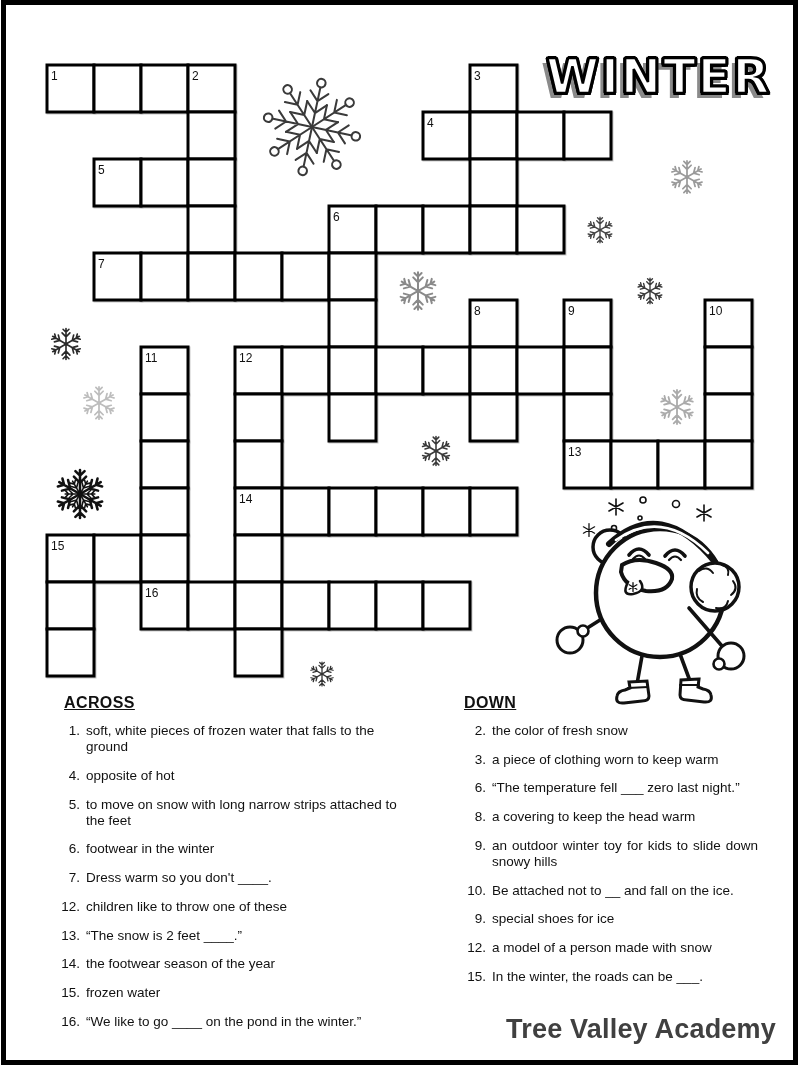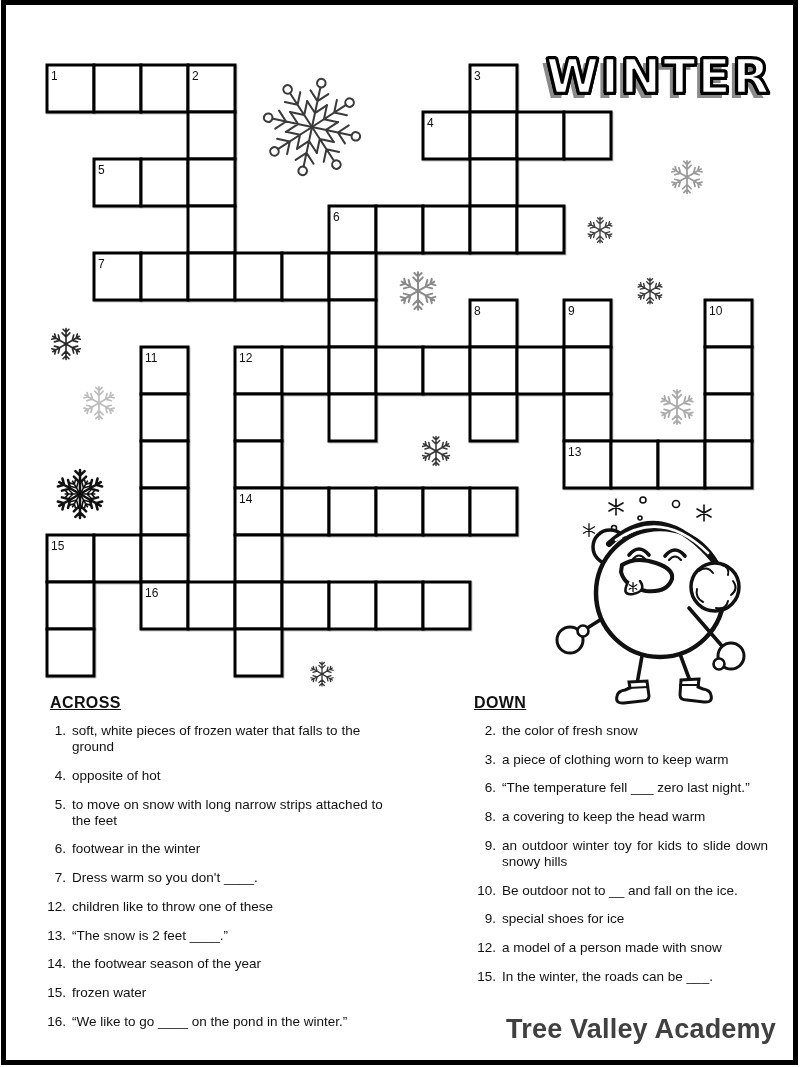--- a/index.html
+++ b/index.html
@@ -9,22 +9,22 @@
   #scene{position:absolute;left:0;top:0;width:800px;height:1067px;}
   #cells-group{filter:drop-shadow(1.5px 1.5px 0 #c9c9c9);}
   .title{position:absolute;left:546px;top:48px;width:218px;text-align:center;
          font-family:"DejaVu Sans",sans-serif;font-size:48px;font-weight:800;letter-spacing:2px;
          color:#fff;-webkit-text-stroke:2.5px #000;
          text-shadow:2px 0 0 #000,-2px 0 0 #000,0 2px 0 #000,0 -2px 0 #000,
                      1.5px 1.5px 0 #000,-1.5px 1.5px 0 #000,1.5px -1.5px 0 #000,-1.5px -1.5px 0 #000,
                      -5px 5px 0 #8a8a8a;}
   .snowman{position:absolute;left:543px;top:492px;width:240px;height:235px;pointer-events:none;}
   .clue-col{position:absolute;top:694px;}
-  .clue-col.across{left:40px;width:410px;}
-  .clue-col.down{left:470px;width:300px;}
+  .clue-col.across{left:54px;width:410px;}
+  .clue-col.down{left:460px;width:300px;}
   .clue-heading{font-size:16px;font-weight:bold;text-decoration:underline;letter-spacing:.4px;margin:0 0 11px 10px;}
   .clue-col.down .clue-heading{margin-left:4px;}
   .clue{display:flex;margin-bottom:12.5px;font-size:13.5px;line-height:1.2;}
   .clue-num{flex:0 0 26px;width:26px;text-align:right;margin-right:6px;}
   .clue-col.across .clue-text{max-width:318px;}
   .clue-col.down .clue-text{width:266px;}
   .clue-col.down .clue:first-of-type{margin-top:6px;}
   .clue-text.justify{text-align:justify;}
   .credit{position:absolute;right:24px;top:1014px;font-size:27px;font-weight:bold;letter-spacing:.2px;}
 </style>
@@ -283,21 +283,21 @@
         <div class="clue">
           <div class="clue-num">8.</div>
           <div class="clue-text">a covering to keep the head warm</div>
         </div>
         <div class="clue">
           <div class="clue-num">9.</div>
           <div class="clue-text justify">an outdoor winter toy for kids to slide down snowy hills</div>
         </div>
         <div class="clue">
           <div class="clue-num">10.</div>
-          <div class="clue-text">Be outdoor not to __ and fall on the ice.</div>
+          <div class="clue-text">Be attached not to __ and fall on the ice.</div>
         </div>
         <div class="clue">
           <div class="clue-num">9.</div>
           <div class="clue-text">special shoes for ice</div>
         </div>
         <div class="clue">
           <div class="clue-num">12.</div>
           <div class="clue-text">a model of a person made with snow</div>
         </div>
         <div class="clue">

